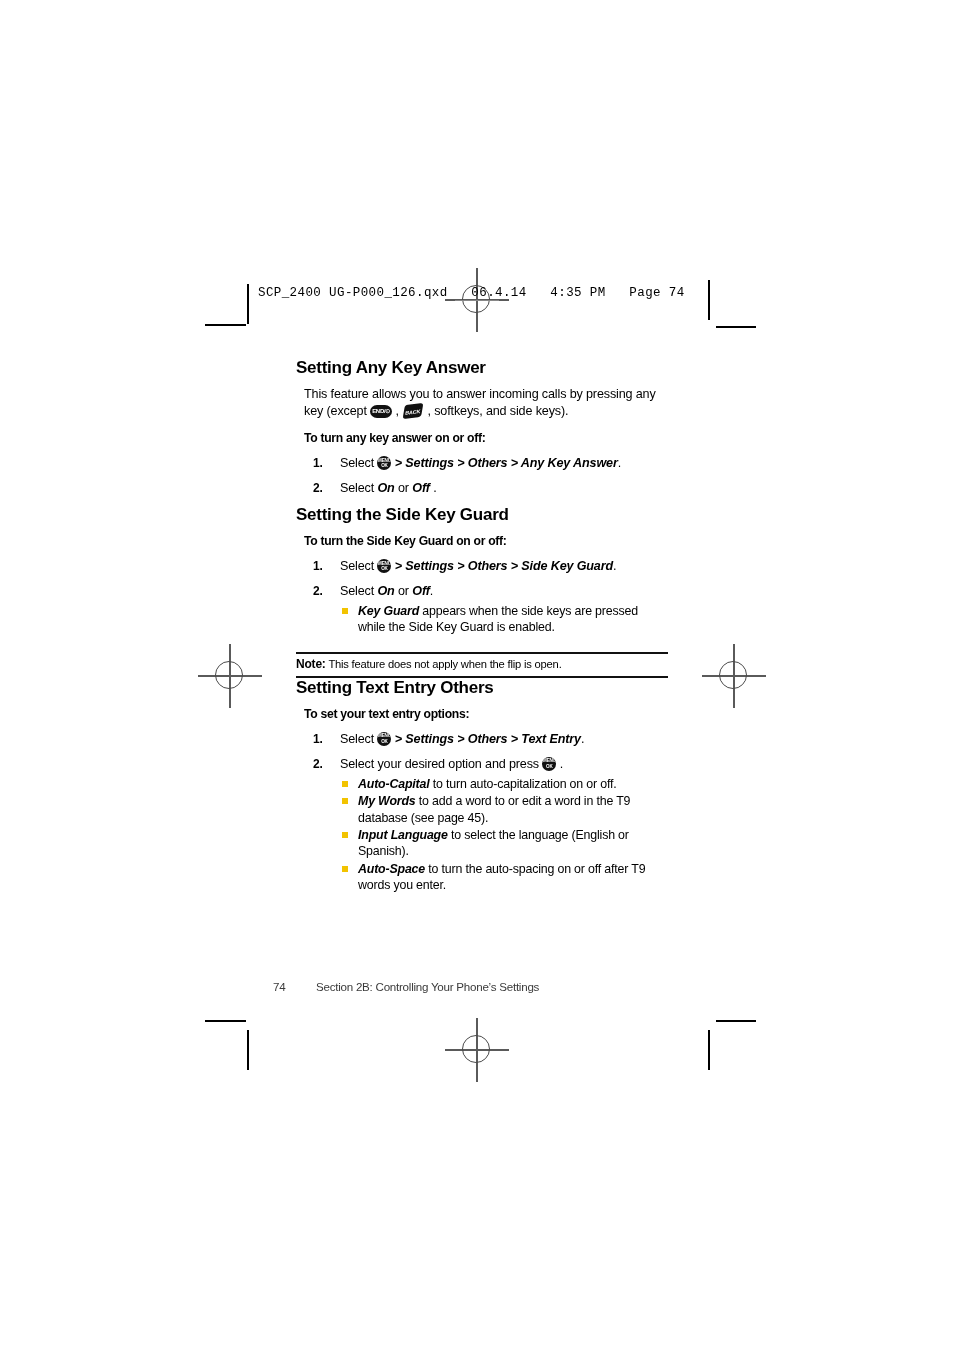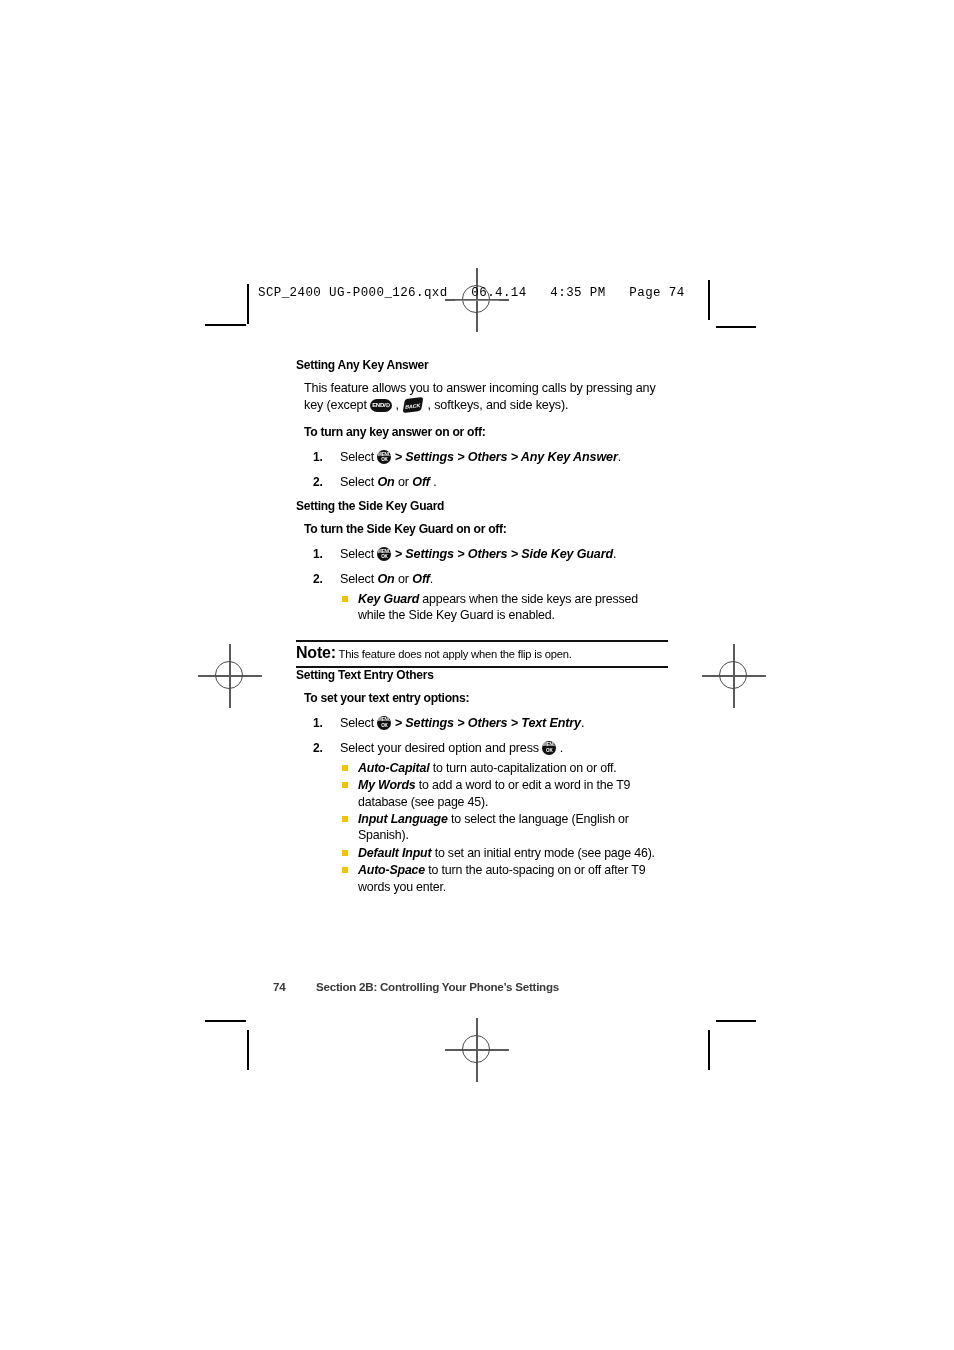--- a/index.html
+++ b/index.html
@@ -67,21 +67,21 @@
 
   
   .page {
     position: absolute;
     left: 296px;
     top: 358px;
     width: 372px;
   }
 
   h2.sec {
-    font-size: 12px;
+    font-size: 17px;
     font-weight: bold;
     letter-spacing: -0.25px;
     margin: 0 0 8px 0;
     color: #000;
   }
   .sec-2 { margin-top: 28px; }
   .sec-3 { margin-top: 24px; }
 
   .indent { margin-left: 8px; }
 
@@ -154,29 +154,29 @@
     border-top: 2.4px solid #111;
     border-bottom: 2.4px solid #111;
     padding: 3px 0 4px 0;
   }
   .note p {
     margin: 0;
     font-size: 11.2px;
     line-height: 15px;
     letter-spacing: -0.2px;
   }
-  .note .note-lbl { font-weight: bold; font-size: 16px; text-align: right; }
+  .note .note-lbl { font-weight: bold; font-size: 12px; text-align: right; }
 
   
   .footer {
     position: absolute;
     left: 273px;
     top: 980px;
     font-size: 11.6px;
-    font-weight: bold;
+    font-weight: normal;
     color: #3a3a3a;
     letter-spacing: -0.25px;
   }
   .footer .pgnum { display: inline-block; width: 43px; }
 
   
   .key {
     display: inline-block;
     vertical-align: -3px;
     background: #111;
@@ -322,23 +322,20 @@
           <li>
             <span class="sq" style="background: rgb(242, 195, 0);"></span><b>Auto-Capital</b><span> to turn auto-capitalization on or off.</span>
           </li>
           <li>
             <span class="sq" style="background: rgb(242, 195, 0);"></span><b>My Words</b><span> to add a word to or edit a word in the T9 database (see page 45).</span>
           </li>
           <li>
             <span class="sq" style="background: rgb(242, 195, 0);"></span><b>Input Language</b><span> to select the language (English or Spanish).</span>
           </li>
           <li>
-            <span class="sq" style="background: rgb(242, 195, 0);"></span><b>Default Input</b><span> to set an initial entry mode (see page 46).</span>
-          </li>
-          <li>
             <span class="sq" style="background: rgb(242, 195, 0);"></span><b>Auto-Space</b><span> to turn the auto-spacing on or off after T9 words you enter.</span>
           </li>
         </ul>
       </li>
     </ol>
   </div>
 </div>
 
 <div class="footer">
   <span class="pgnum">74</span><span>Section 2B: Controlling Your Phone’s Settings</span>

